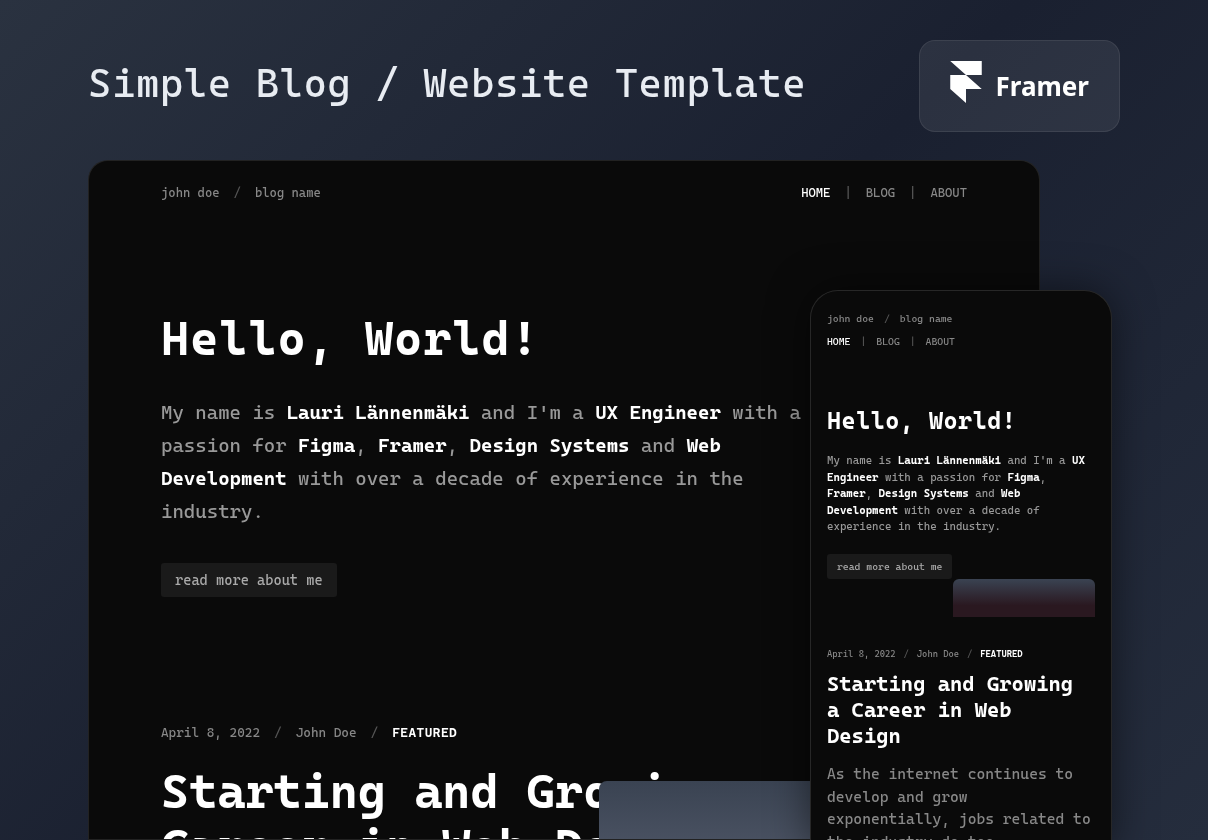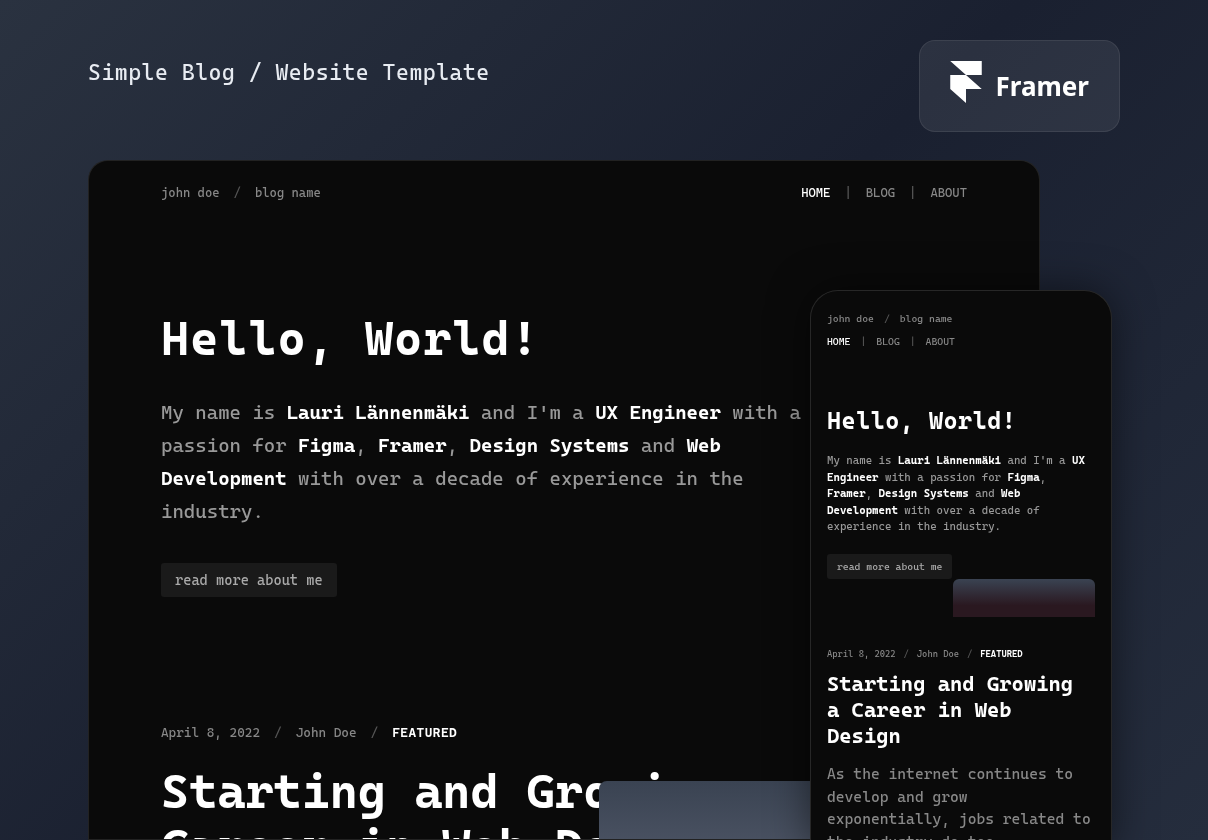--- a/index.html
+++ b/index.html
@@ -8,21 +8,21 @@
   background: linear-gradient(135deg, #2a3240 0%, #1a2030 50%, #252d3d 100%);
   width: 1208px;
   height: 840px;
   overflow: hidden;
   position: relative;
 }
 .page-title {
   position: absolute;
   left: 88px;
   top: 60px;
-  font-size: 22px;
+  font-size: 40px;
   font-weight: 400;
   color: #e8ecf2;
   letter-spacing: 0.5px;
 }
 .framer-badge {
   position: absolute;
   right: 88px;
   top: 40px;
   background: rgba(255,255,255,0.08);
   border: 1px solid rgba(255,255,255,0.08);

